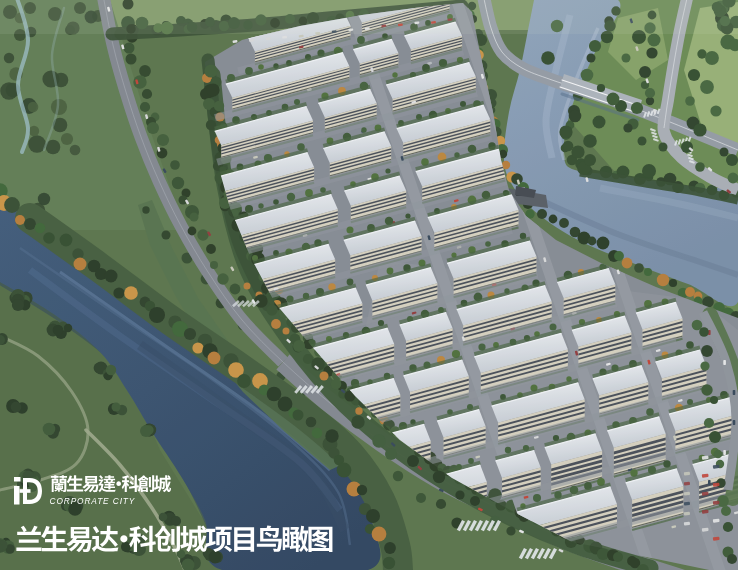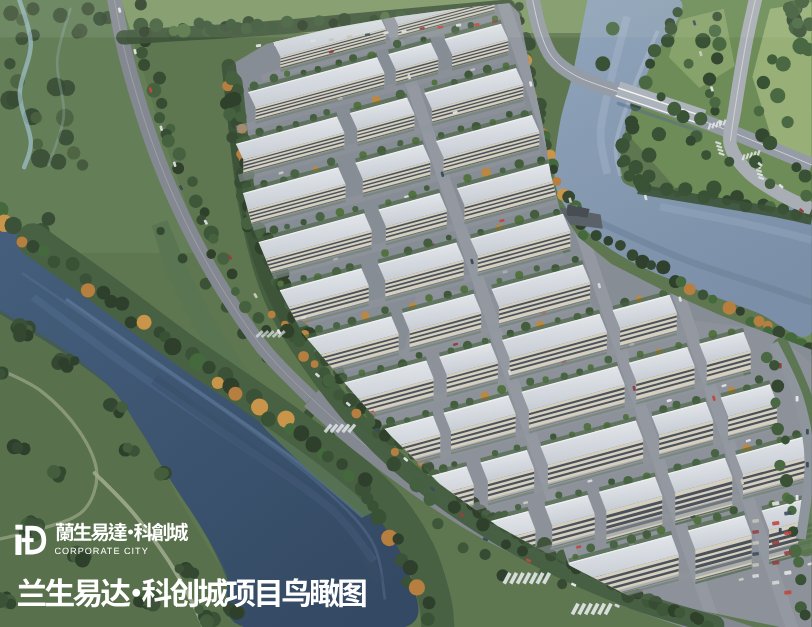--- a/index.html
+++ b/index.html
@@ -1,14 +1,14 @@
 <!DOCTYPE html>
 <html><head><meta charset="utf-8"><style>
 html,body{margin:0;padding:0;background:#4f6b40;}
-#stage{position:relative;width:738px;height:570px;overflow:hidden;}
+#stage{position:relative;width:738px;height:570px;overflow:hidden;font-style:italic;}
 svg{display:block;}
 </style></head><body>
 <div id="stage">
     <svg width="738" height="570" viewBox="0 0 738 570">
 <defs>
 <linearGradient id="roof" x1="0" y1="0" x2="0.25" y2="1">
  <stop offset="0" stop-color="#edeff2"></stop>
           <stop offset="0.55" stop-color="#d8dce1"></stop>
           <stop offset="1" stop-color="#c6ccd3"></stop>
 </linearGradient>

